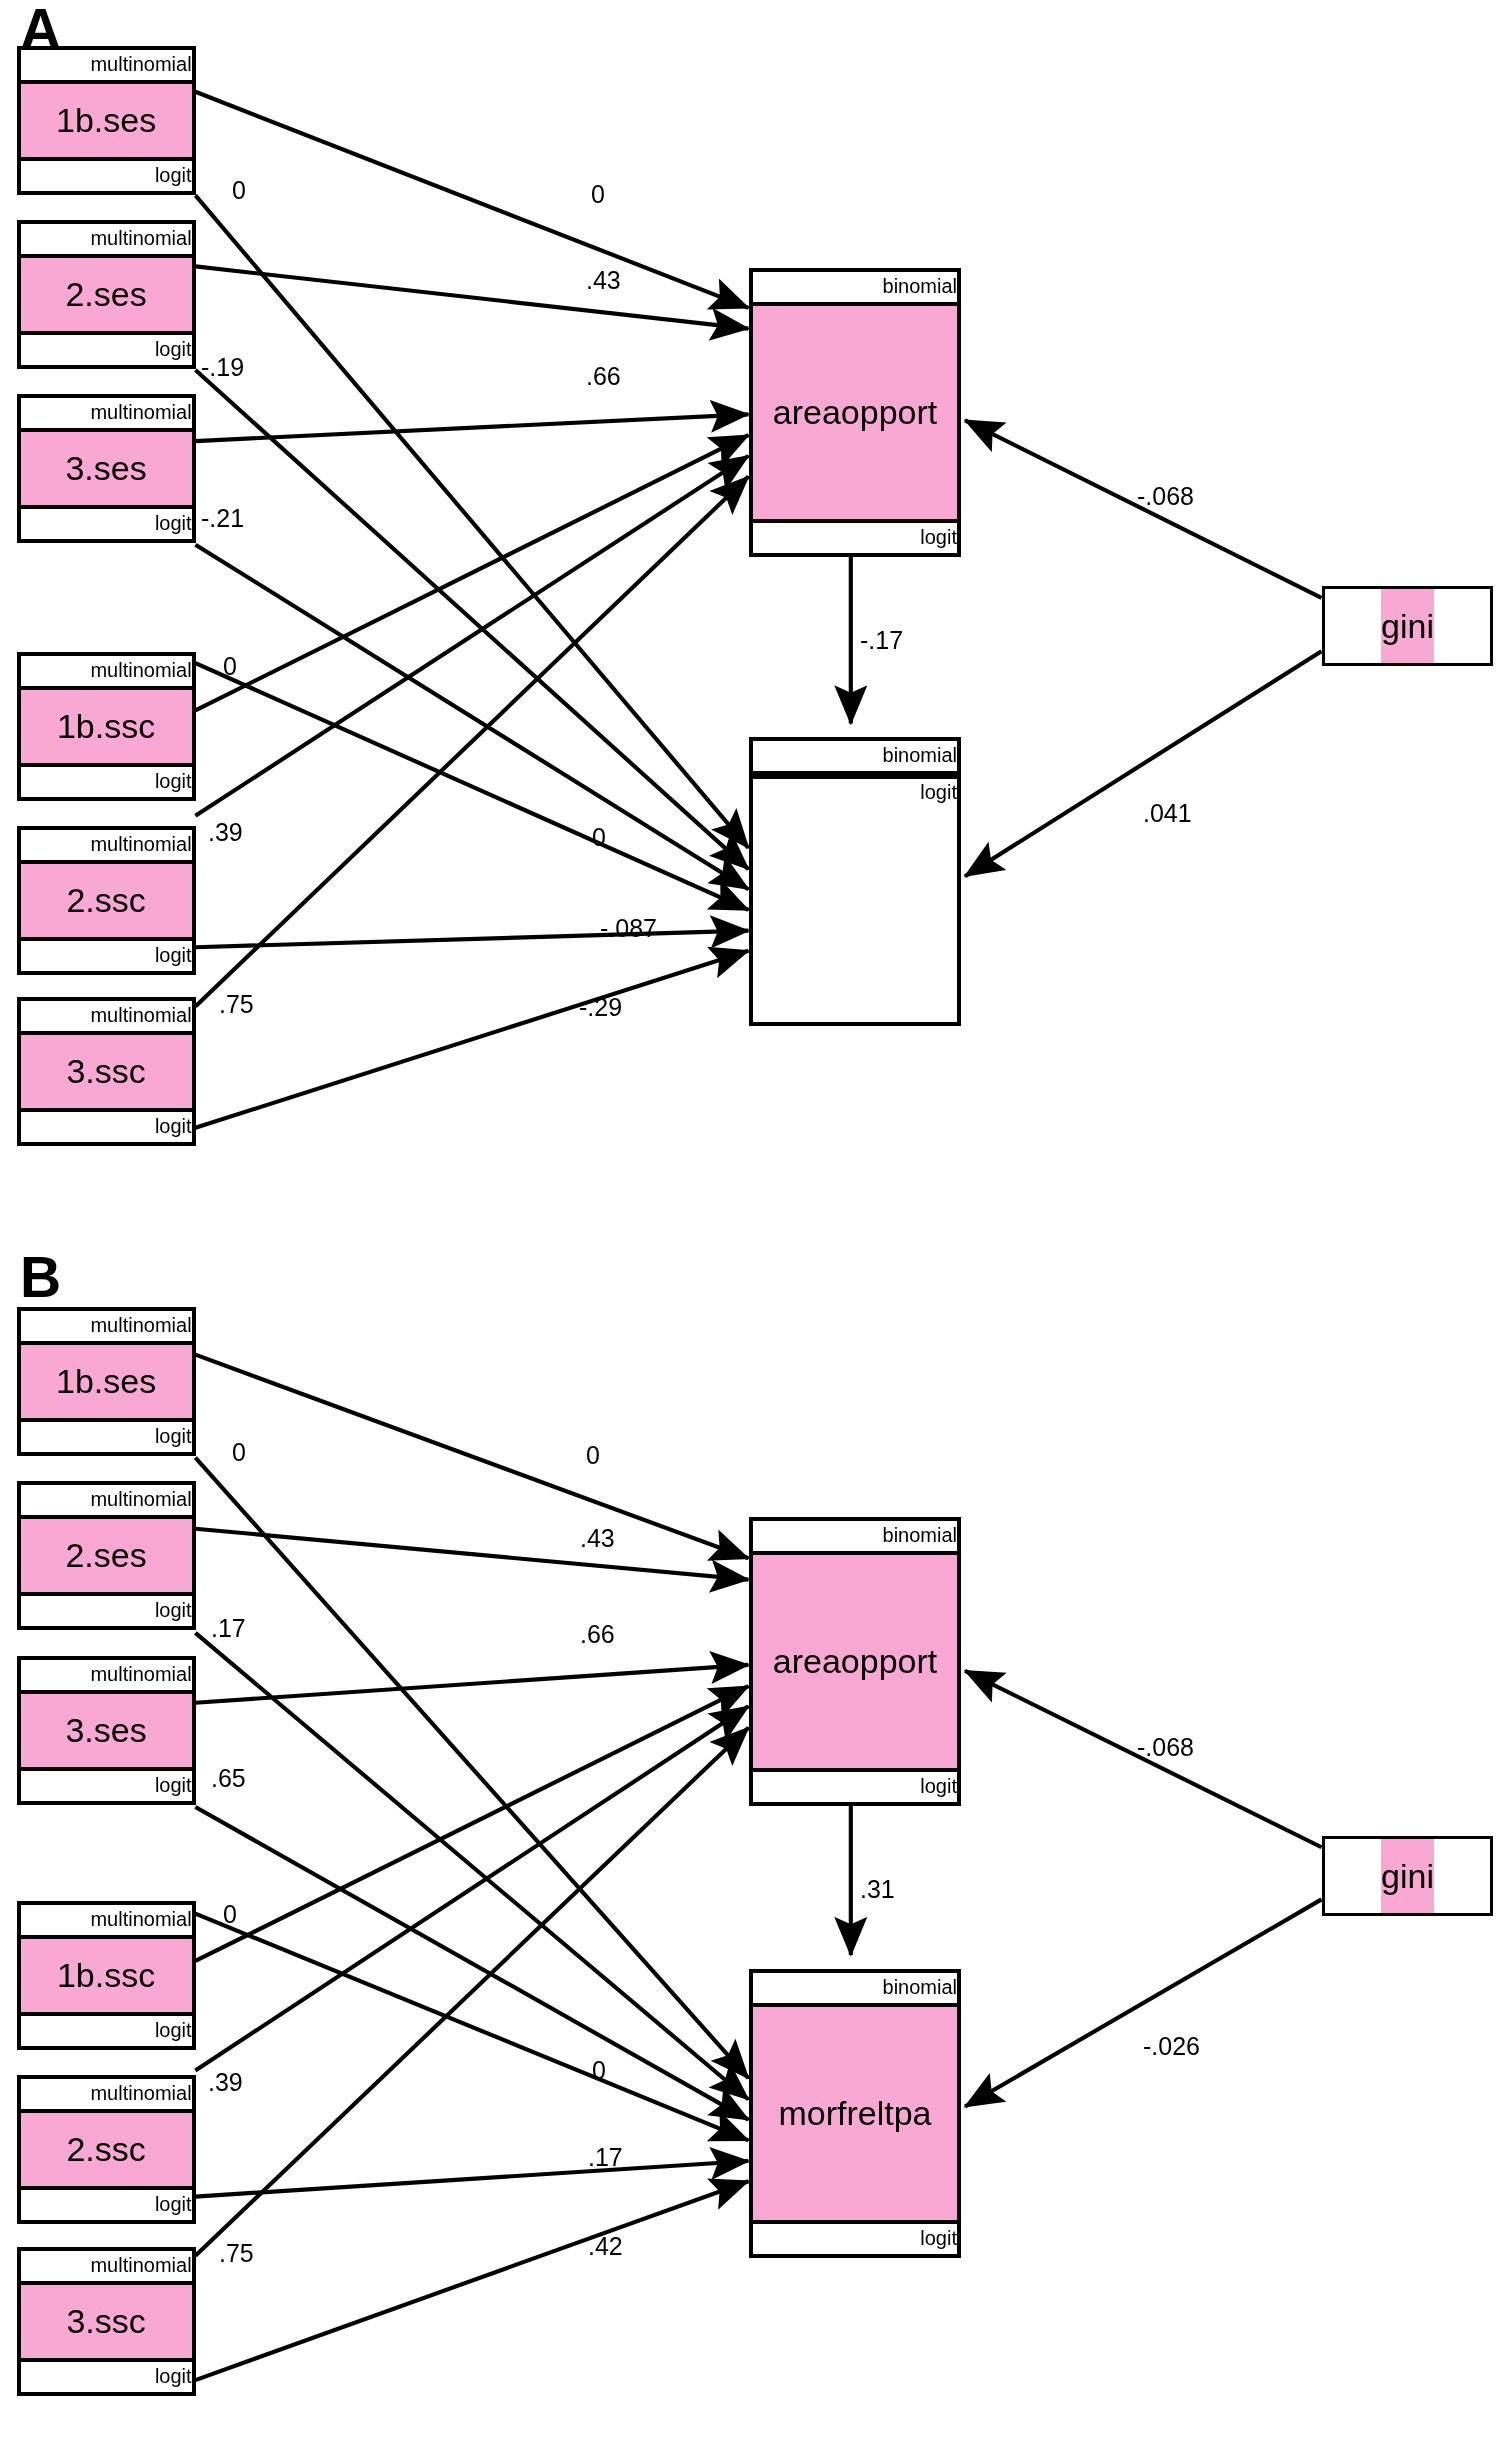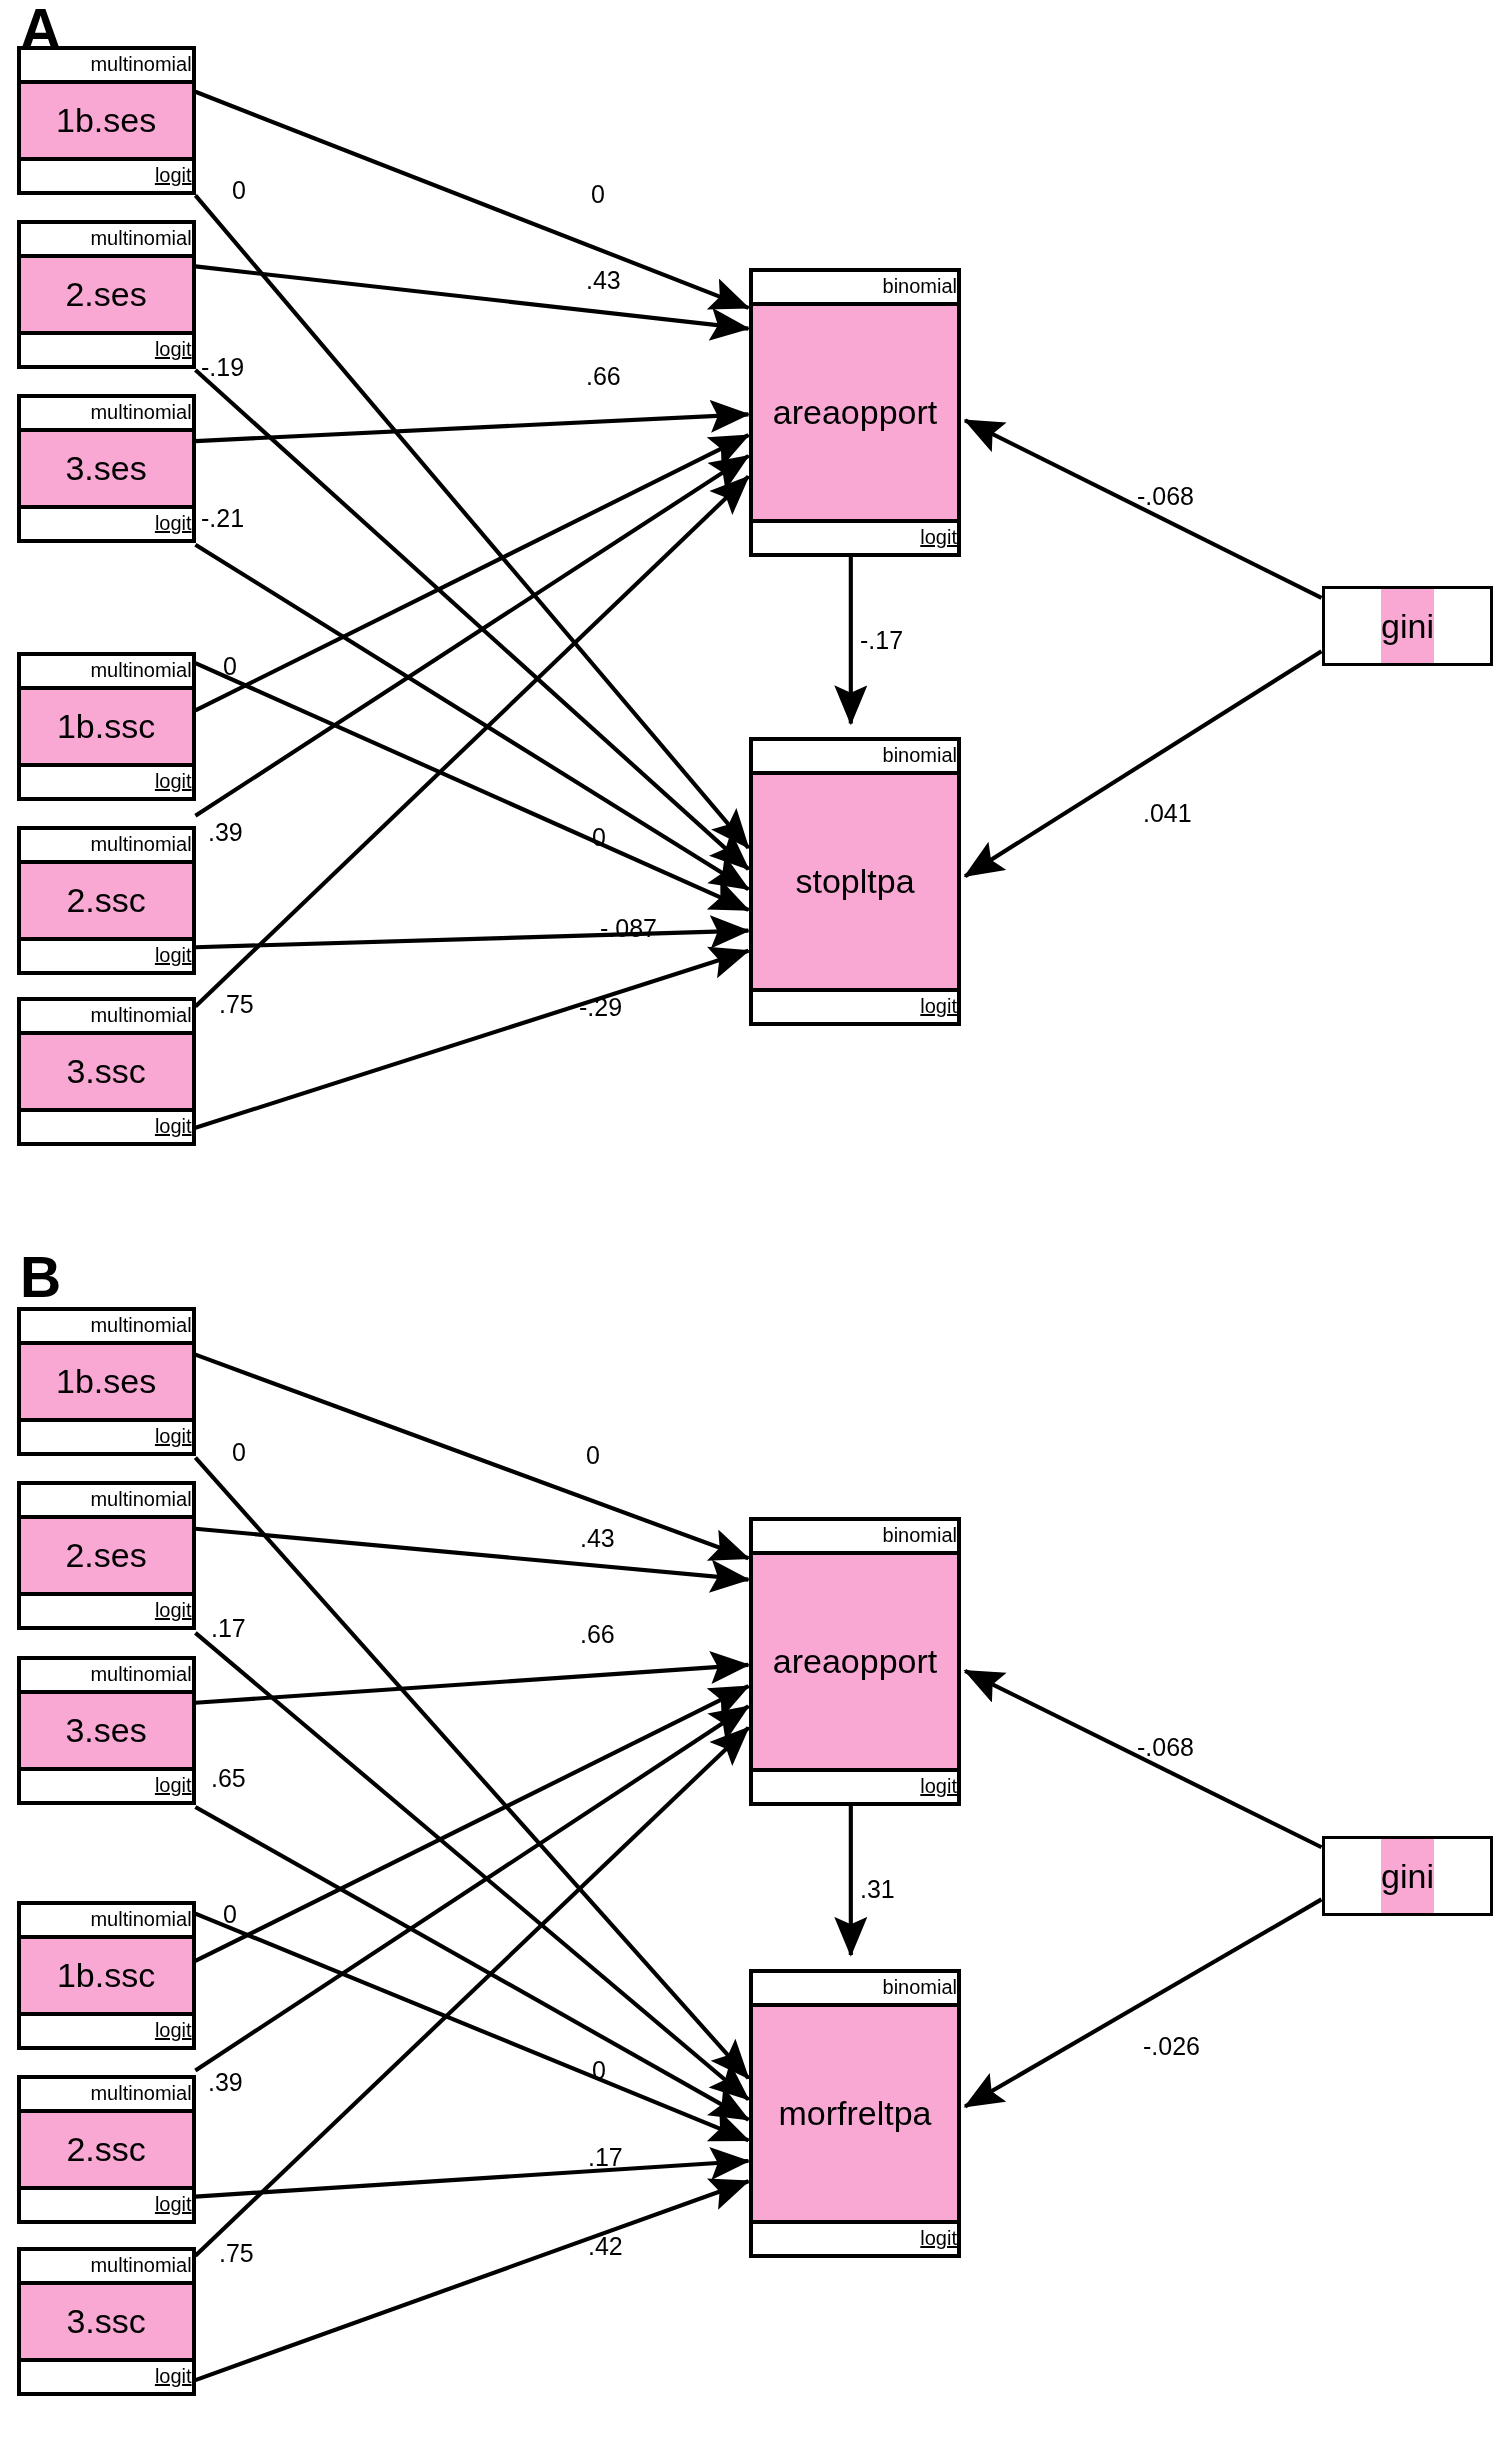--- a/index.html
+++ b/index.html
@@ -37,21 +37,21 @@
   }
   .node .hdr, .node .ftr {
     flex: 0 0 auto;
     text-align: right;
     font-size: 20px;
     line-height: 1.05;
     padding: 3.6px 0 5.3px 0;
     background: #fff;
   }
   .node .hdr { border-bottom: 4.1px solid #000; }
-  .node .ftr { border-top: 4.1px solid #000; text-decoration: underline; }
+  .node .ftr { border-top: 4.1px solid #000; }
   .node .body {
     flex: 1 1 auto;
     display: flex;
     align-items: center;
     justify-content: center;
     font-size: 34px;
     background: #f9a8d4;
     white-space: nowrap;
   }
   .node.plain {
@@ -139,21 +139,20 @@
     <div class="ftr">logit</div>
   </div>
 
   <div class="node" style="left:749px; top:268px; width:212px; height:289px;">
     <div class="hdr">binomial</div>
     <div class="body">areaopport</div>
     <div class="ftr">logit</div>
   </div>
   <div class="node" style="left:749px; top:737px; width:212px; height:289px;">
     <div class="hdr">binomial</div>
-    <div class="body">stopltpa</div>
     <div class="ftr">logit</div>
   </div>
 
   <div class="node plain" style="left:1322px; top:586px; width:171px; height:80px;">
     <div class="body">gini</div>
   </div>
 
   <div class="elabel" style="left:232px; top:178px;">0</div>
   <div class="elabel" style="left:201px; top:355px;">-.19</div>
   <div class="elabel" style="left:201px; top:506px;">-.21</div>

